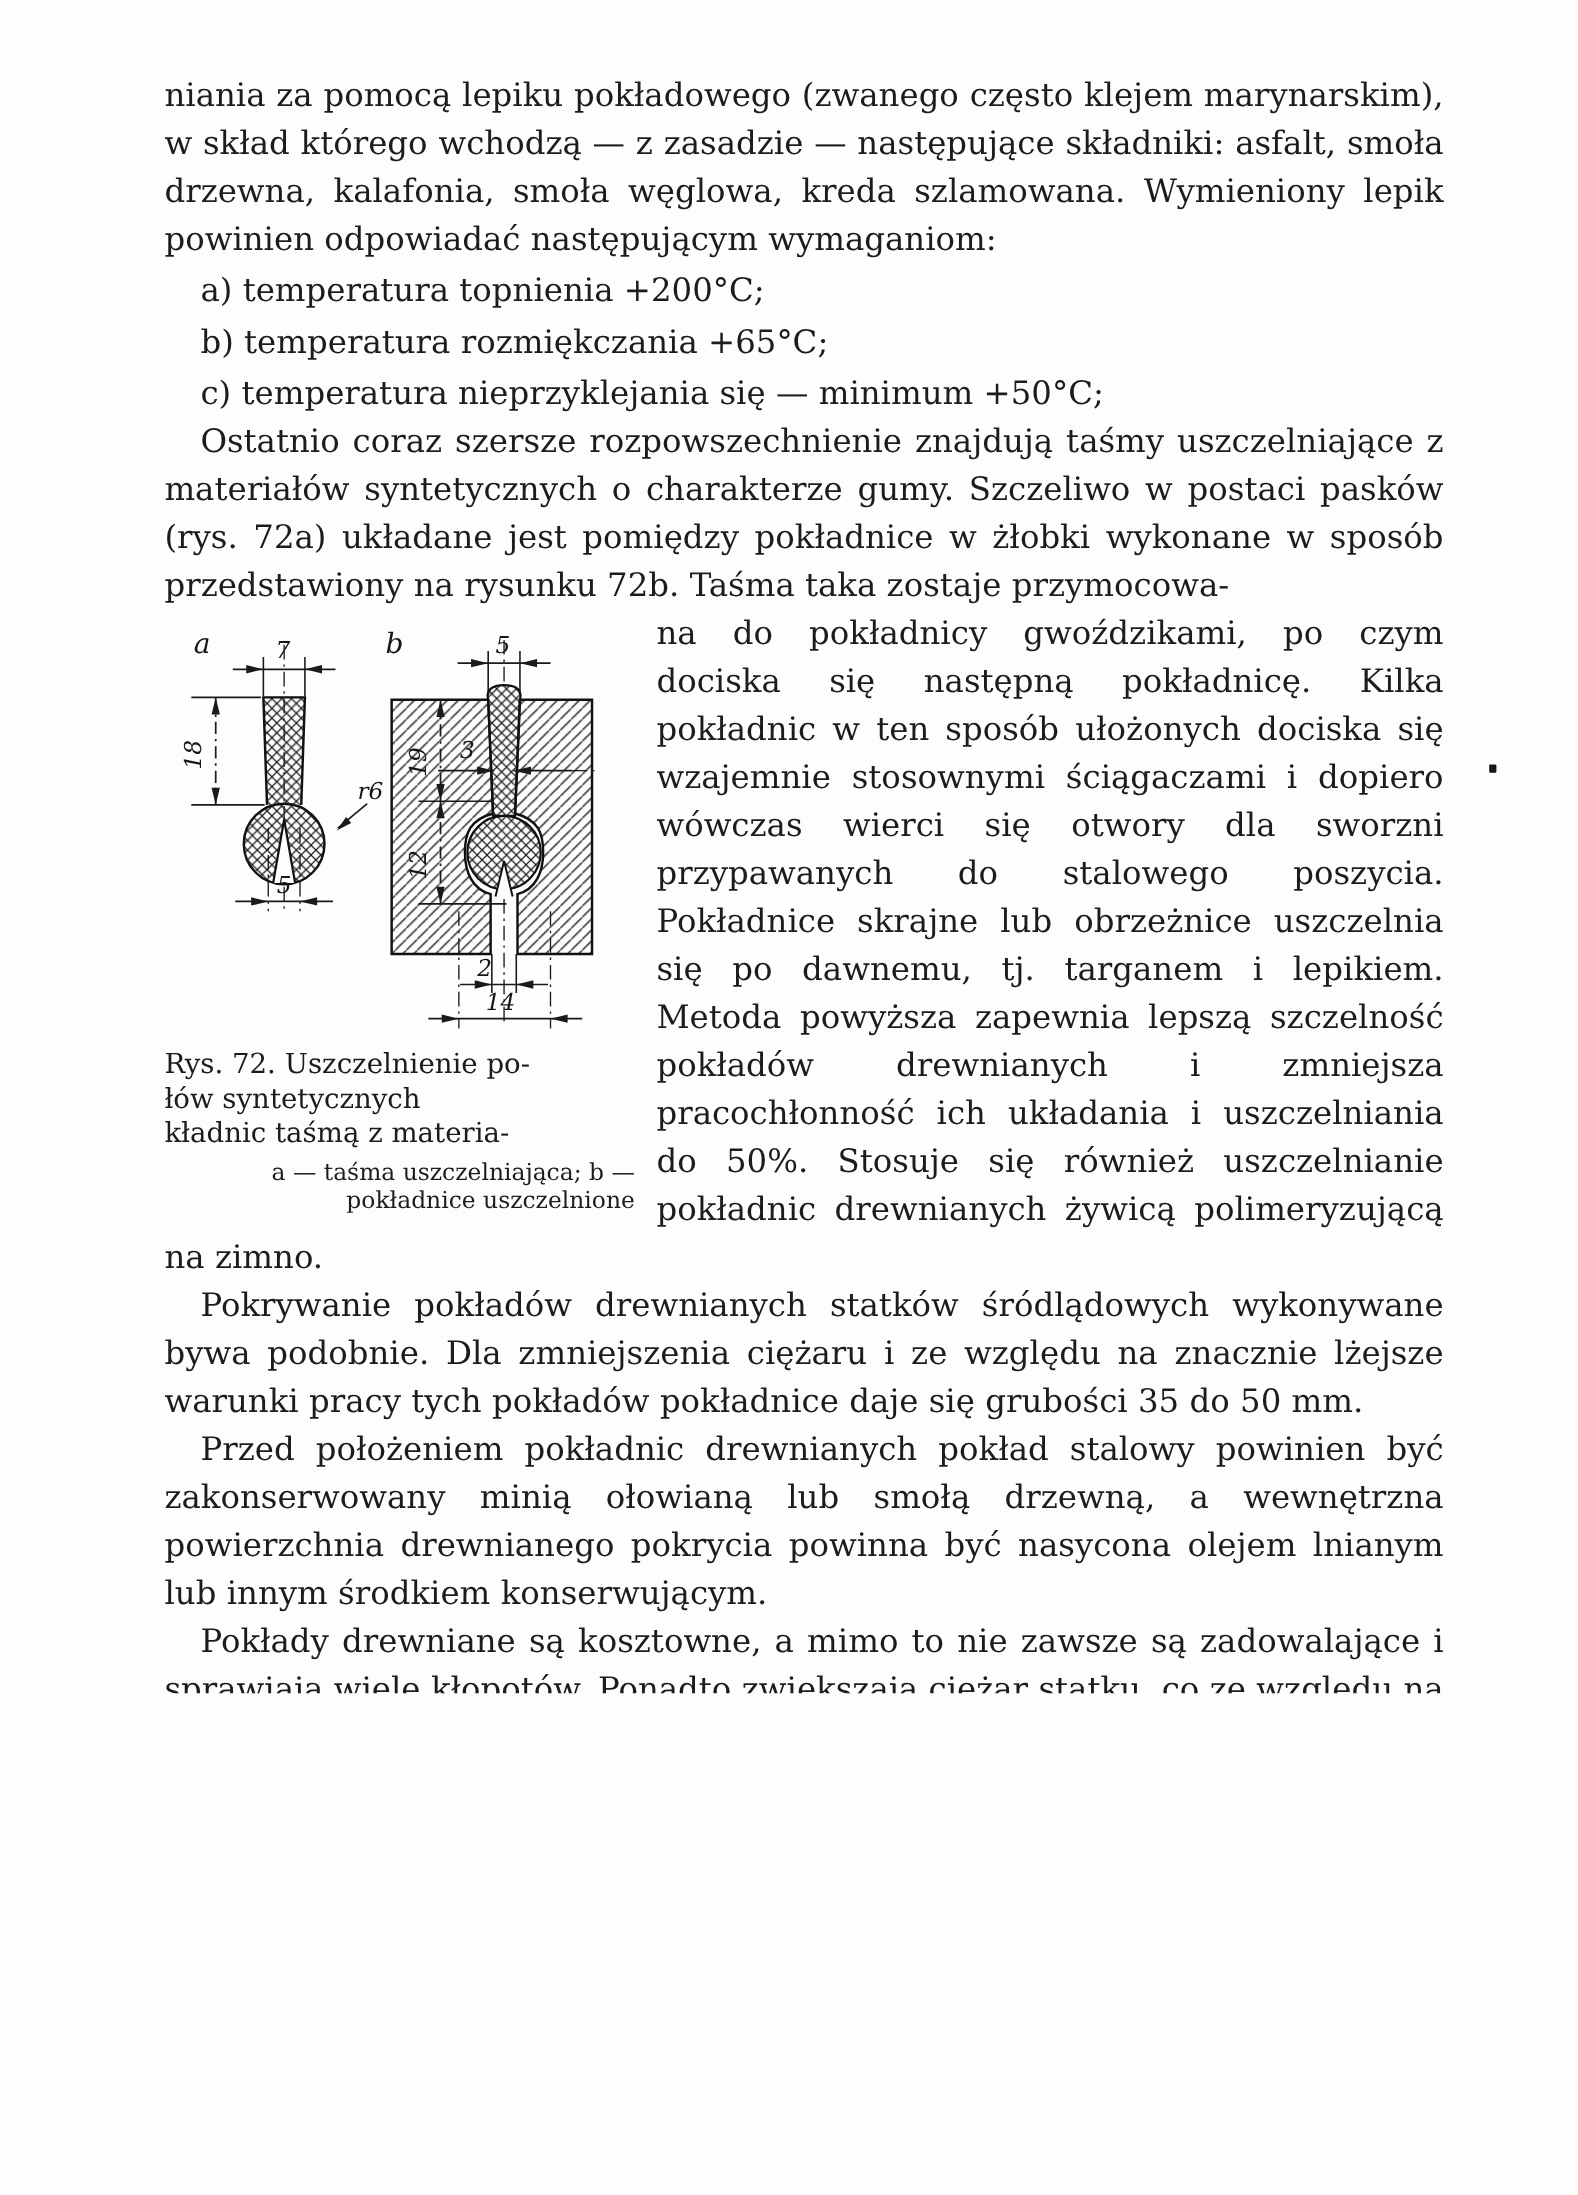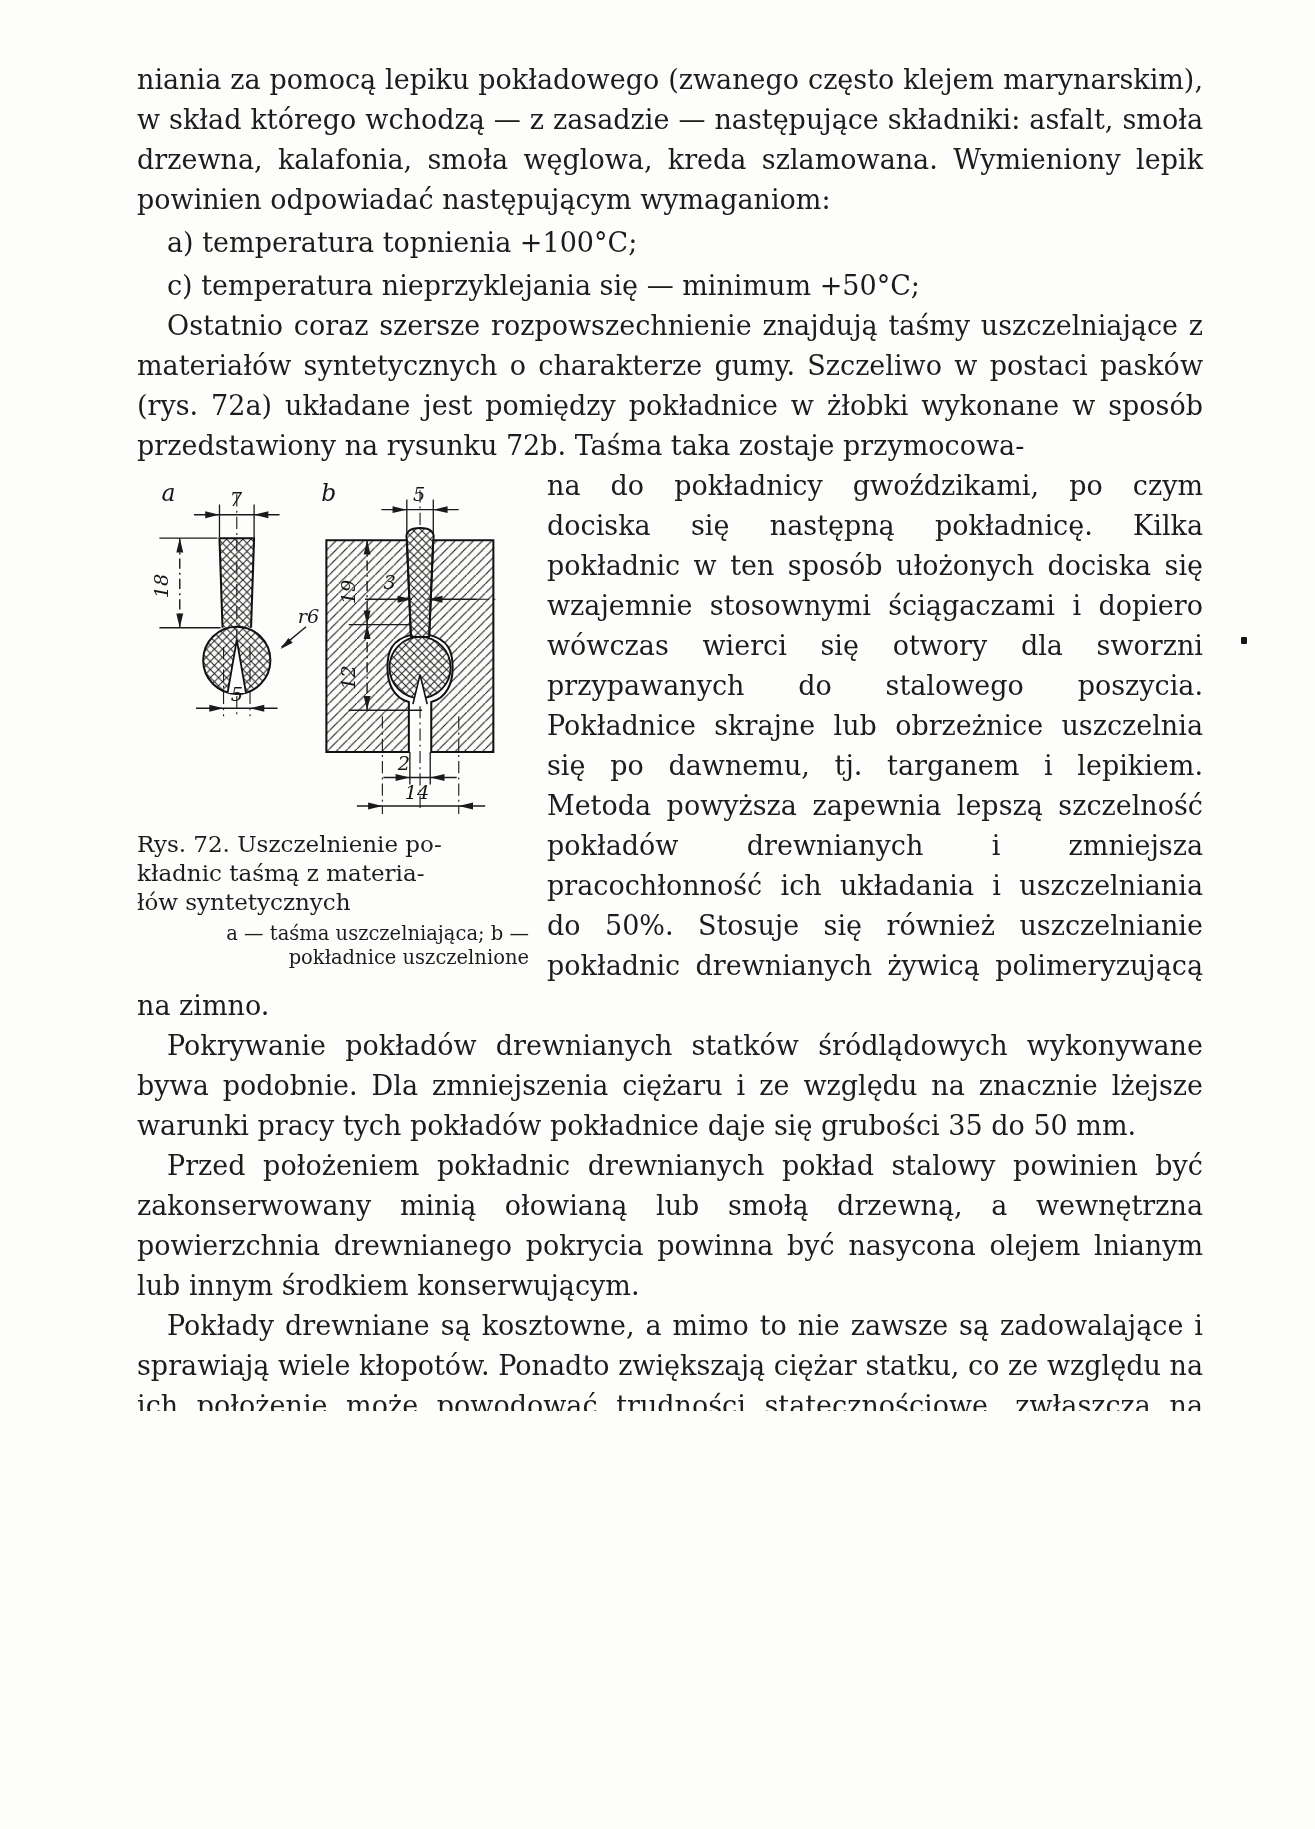--- a/index.html
+++ b/index.html
@@ -70,21 +70,22 @@
   }
 </style>
 </head>
 <body>
 
 <div class="page">
   <div class="text-block">
 
     <p class="para">niania za pomocą lepiku pokładowego (zwanego często klejem marynarskim), w skład którego wchodzą — z zasadzie — następujące składniki: asfalt, smoła drzewna, kalafonia, smoła węglowa, kreda szlamowana. Wymieniony lepik powinien odpowiadać następującym wymaganiom:</p>
 
-    <p class="item">a) temperatura topnienia +100°C;</p>
+    <p class="item">a) temperatura topnienia +200°C;</p>
+    <p class="item">b) temperatura rozmiękczania +65°C;</p>
     <p class="item">c) temperatura nieprzyklejania się — minimum +50°C;</p>
 
     <p class="para indent">Ostatnio coraz szersze rozpowszechnienie znajdują taśmy uszczelniające z materiałów syntetycznych o charakterze gumy. Szczeliwo w postaci pasków (rys. 72a) układane jest pomiędzy pokładnice w żłobki wykonane w sposób przedstawiony na rysunku 72b. Taśma taka zostaje przymocowa-</p>
 
     <div class="wrap">
       <figure class="fig" style="margin-left:0;margin-block:8px 4px;">
         <svg viewBox="0 0 385 338" xmlns="http://www.w3.org/2000/svg">
           <defs>
             <pattern id="ph" patternUnits="userSpaceOnUse" width="9" height="9">
               <path d="M-1,10 L10,-1" stroke="#1c1c1c" stroke-width="1.1" fill="none"></path>
@@ -177,22 +178,22 @@
               <polygon points="241,326 227,322.6 227,329.4" fill="#1a1a1a"></polygon>
               <polygon points="316,326 330,322.6 330,329.4" fill="#1a1a1a"></polygon>
               <text class="dim-text" x="263" y="319">14</text>
               <text class="part-label" x="181" y="27">b</text>
             </g>
           </g>
         </svg>
         <figcaption>
           <div class="caption">
             <div>Rys. 72. Uszczelnienie po-</div>
+            <div>łów syntetycznych</div>
             <div>kładnic taśmą z materia-</div>
-            <div>łów syntetycznych</div>
           </div>
           <div class="legend">
             <div>a — taśma uszczelniająca; b —</div>
             <div>pokładnice uszczelnione</div>
           </div>
         </figcaption>
       </figure>
 
       <p class="para">na do pokładnicy gwoździkami, po czym dociska się następną pokładnicę. Kilka pokładnic w ten sposób ułożonych dociska się wzajemnie stosownymi ściągaczami i dopiero wówczas wierci się otwory dla sworzni przypawanych do stalowego poszycia. Pokładnice skrajne lub obrzeżnice uszczelnia się po dawnemu, tj. targanem i lepikiem. Metoda powyższa zapewnia lepszą szczelność pokładów drewnianych i zmniejsza pracochłonność ich układania i uszczelniania do 50%. Stosuje się również uszczelnianie pokładnic drewnianych żywicą polimeryzującą na zimno.</p>
       <p class="para indent">Pokrywanie pokładów drewnianych statków śródlądowych wykonywane bywa podobnie. Dla zmniejszenia ciężaru i ze względu na znacznie lżejsze warunki pracy tych pokładów pokładnice daje się grubości 35 do 50 mm.</p>

